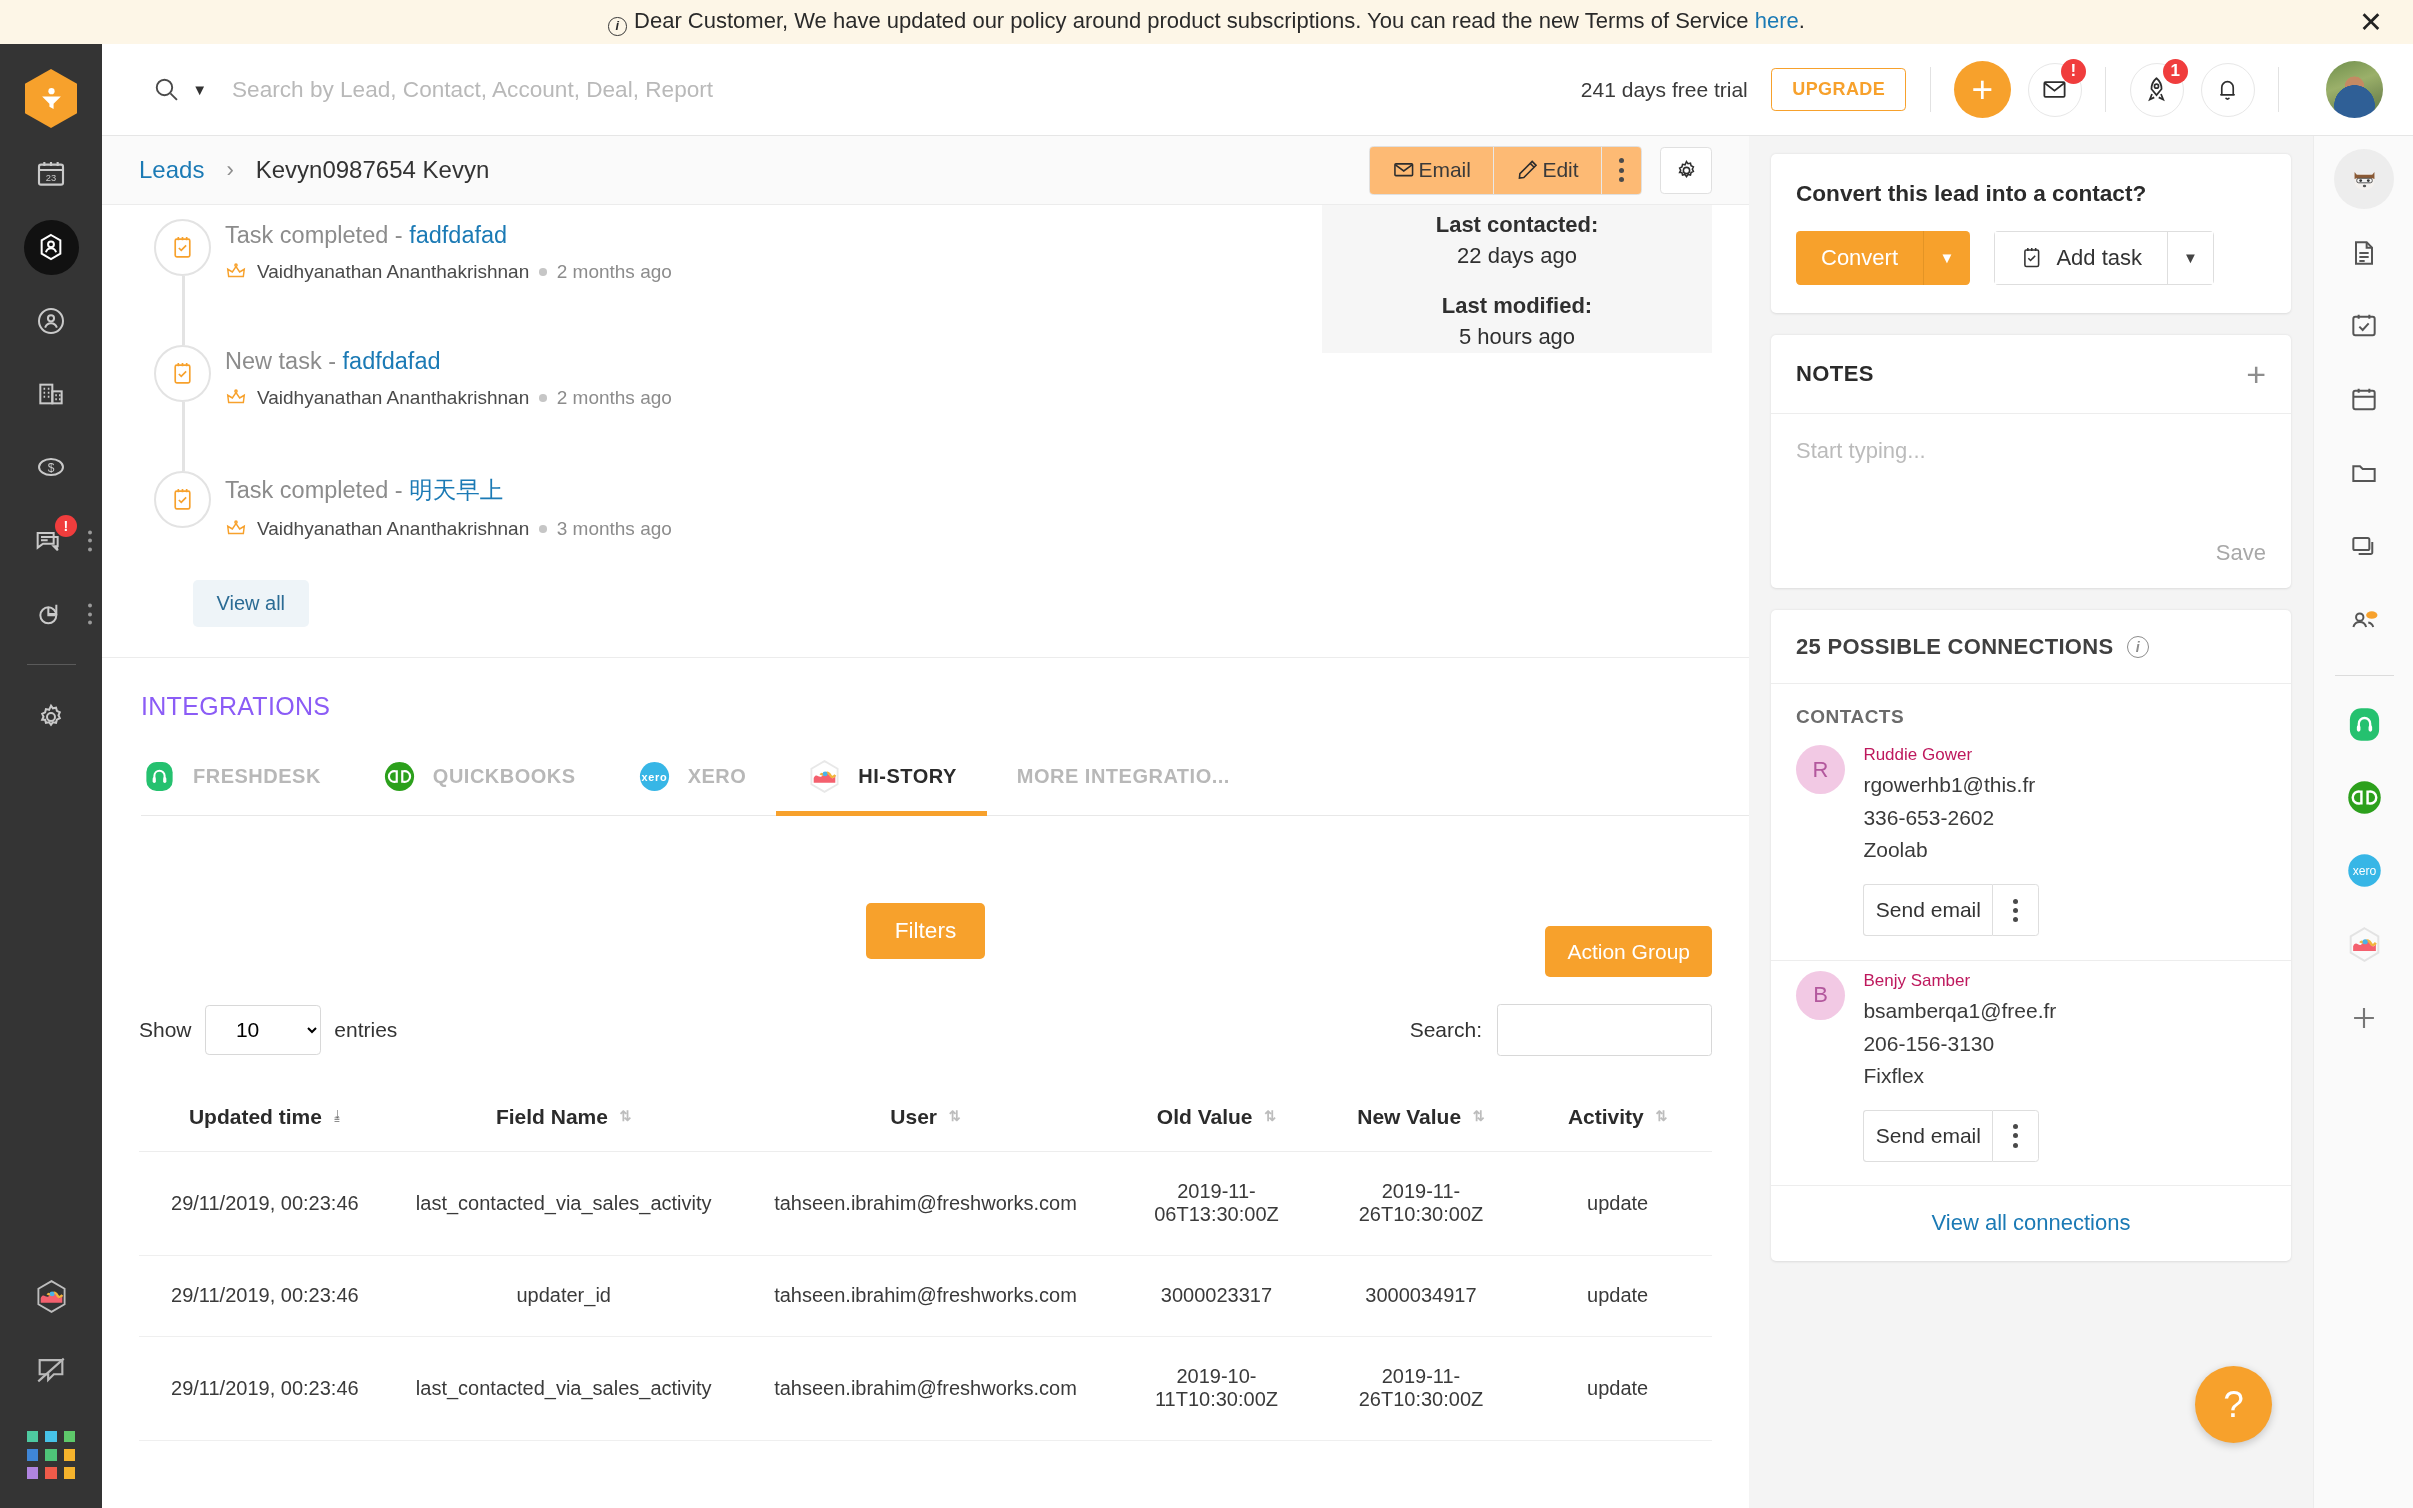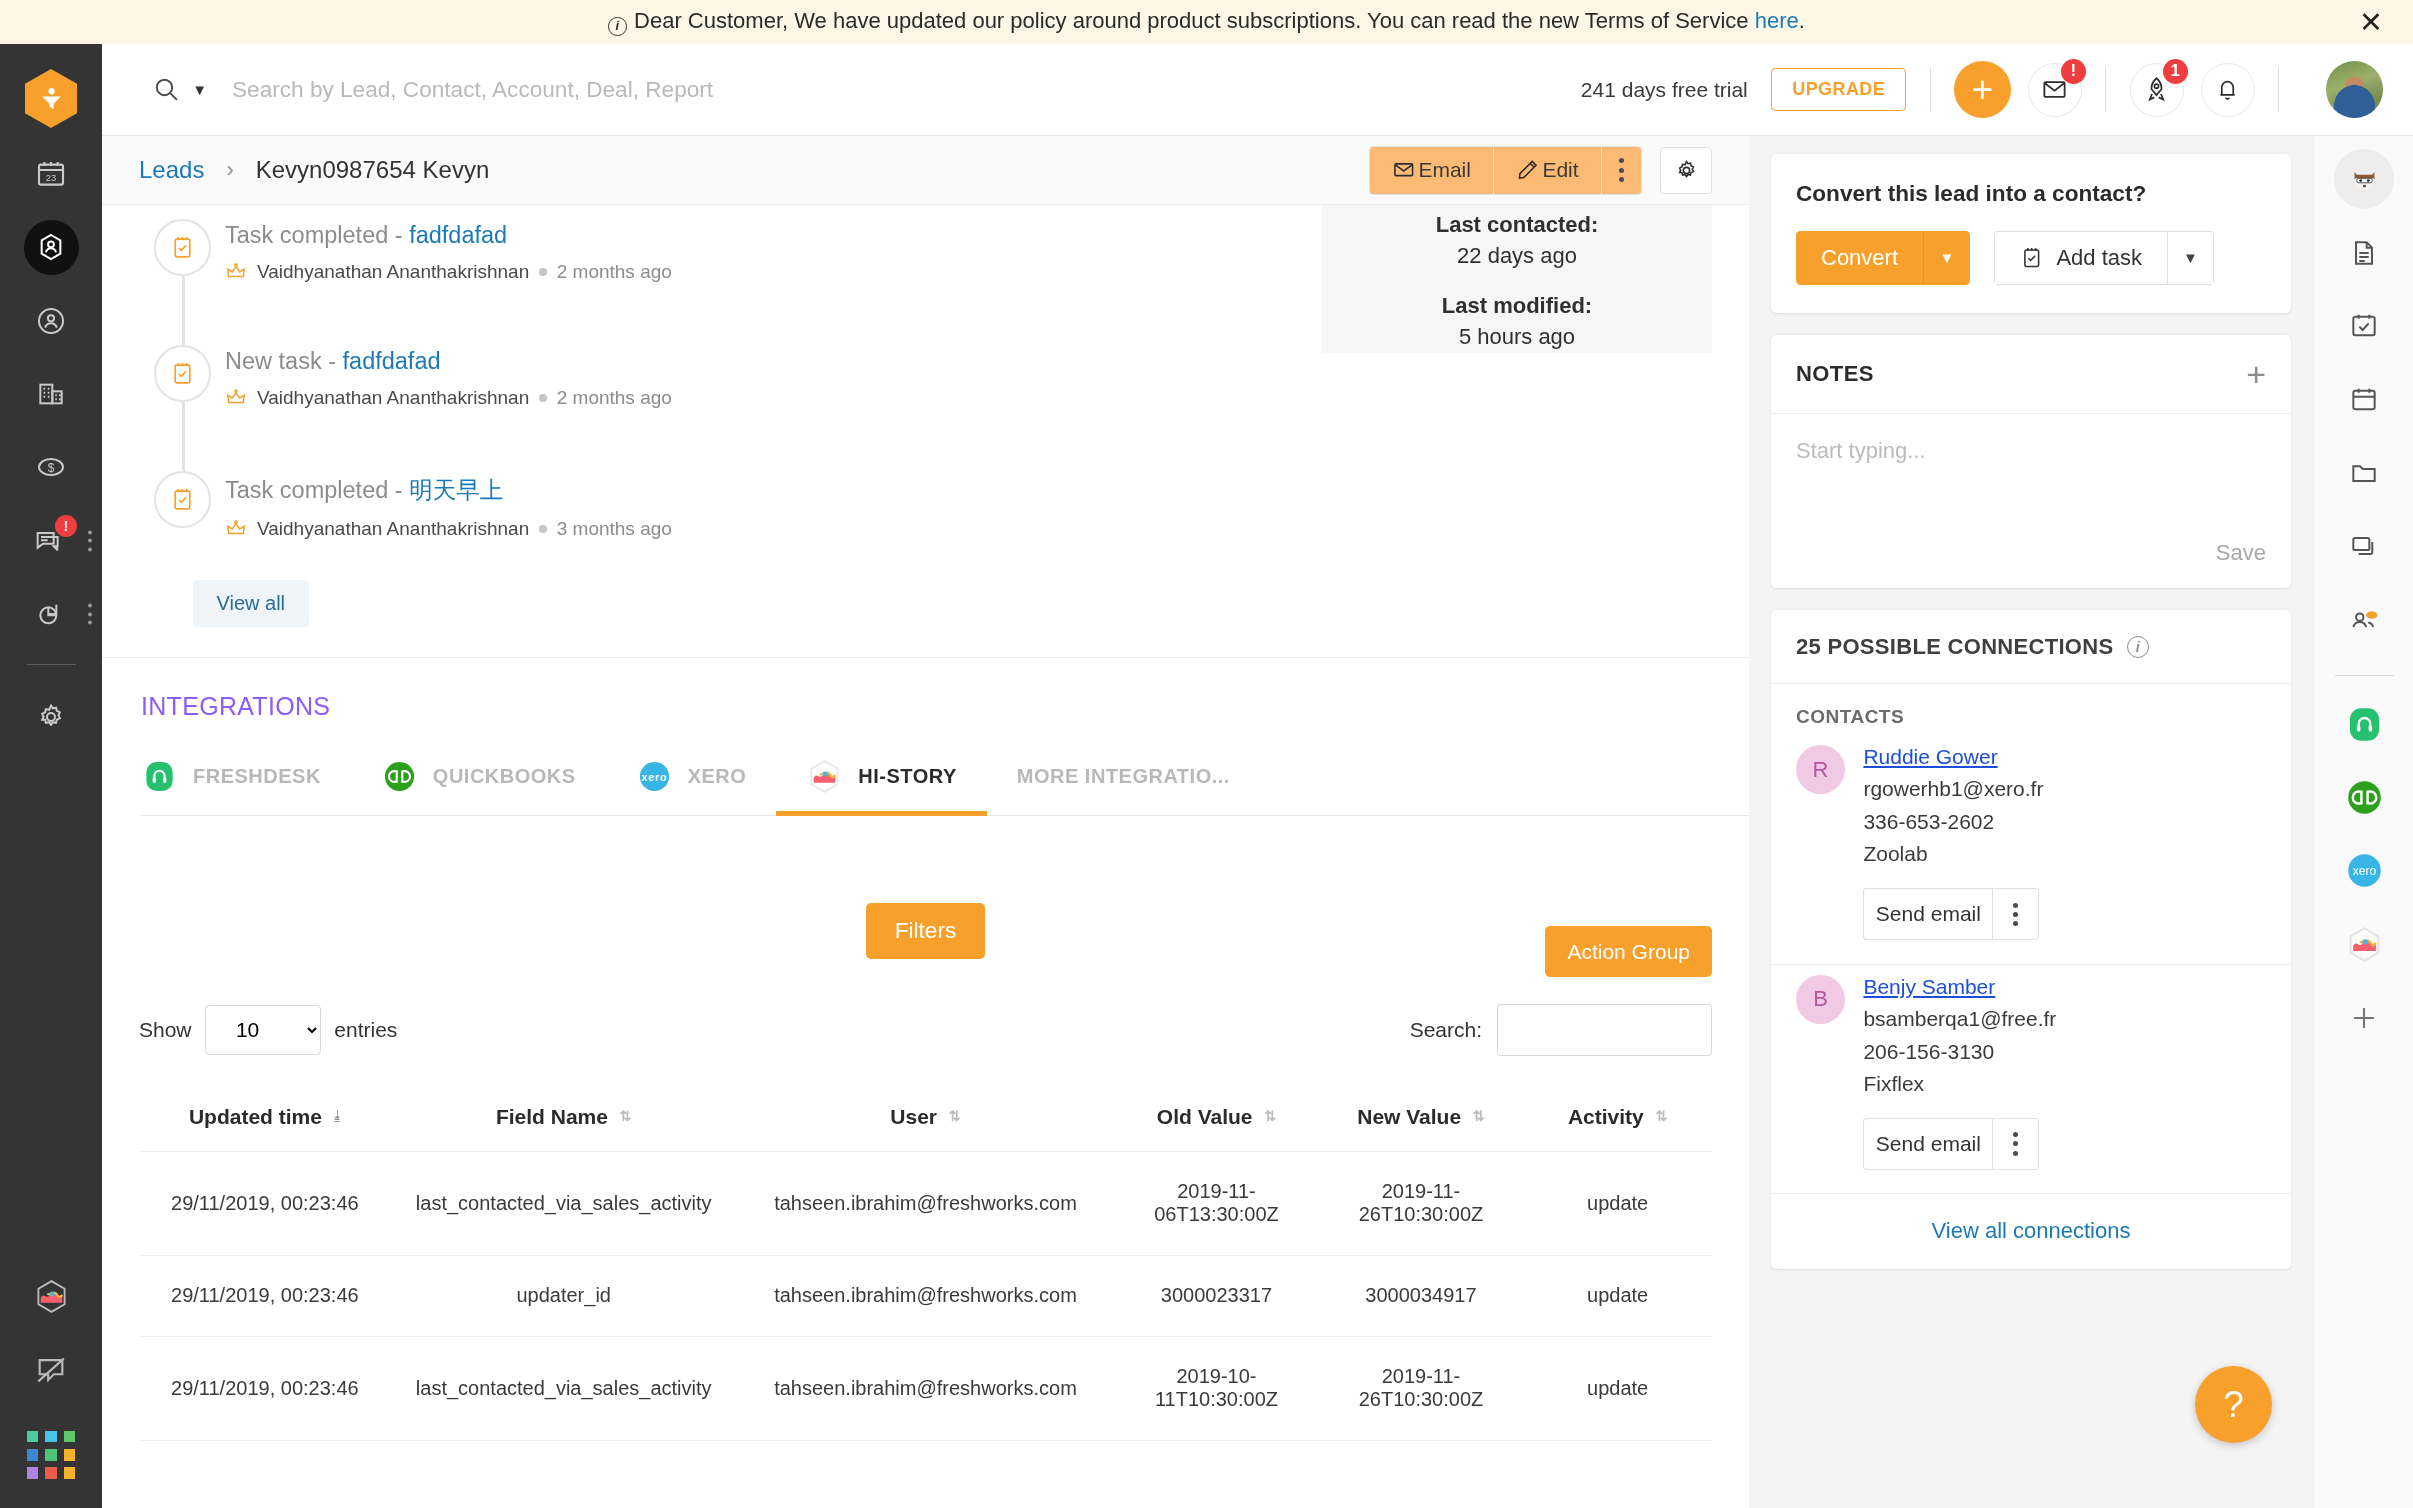--- a/index.html
+++ b/index.html
@@ -264,21 +264,21 @@
     color: #8d8d8d; font-size: 14.2px; font-style: italic; font-weight: bold;
     display: flex; align-items: center; justify-content: center;
   }
   .conn-sub { font-size: 19px; color: #6b6b6b; letter-spacing: 0.5px; padding: 22px 25px 6.7px; font-weight: bold; }
   .contact-row { display: flex; gap: 18.4px; padding: 10px 25px 23.5px; border-bottom: 0.8px solid #ededed; }
   .contact-row:last-of-type { border-bottom: 0.8px solid #ededed; }
   .c-avatar {
     width: 49px; height: 49px; border-radius: 50%; background: #f2c9e4; color: #b3589d;
     font-size: 22px; display: flex; align-items: center; justify-content: center; flex: 0 0 49px;
   }
-  .c-name { font-size: 21px; color: #1d4ed8; cursor: pointer; text-decoration: underline; }
+  .c-name { font-size: 17px; color: #be185d; cursor: pointer; }
   .c-line { font-size: 21px; color: #3a3a3a; margin-top: 8.4px; }
   .send-split { display: flex; margin-top: 22px; width: 176px; }
   .send-btn {
     flex: 1; height: 52px; border: 0.8px solid #dedede; border-right: none; background: #fff;
     font-size: 21px; color: #333; cursor: pointer; font-family: "Liberation Sans", sans-serif;
     border-radius: 3.4px 0 0 3.4px;
   }
   .send-kebab {
     width: 47px; height: 52px; border: 0.8px solid #dedede; background: #fff; cursor: pointer;
     display: flex; align-items: center; justify-content: center; border-radius: 0 3.4px 3.4px 0;
@@ -779,21 +779,21 @@
       <div class="conn-head">
         <span class="conn-title">25 POSSIBLE CONNECTIONS</span>
         <span class="info-ic">i</span>
       </div>
       <div class="conn-sub">CONTACTS</div>
 
       <div class="contact-row">
         <div class="c-avatar">R</div>
         <div>
           <div class="c-name">Ruddie Gower</div>
-          <div class="c-line">rgowerhb1@xero.fr</div>
+          <div class="c-line">rgowerhb1@this.fr</div>
           <div class="c-line">336-653-2602</div>
           <div class="c-line">Zoolab</div>
           <div class="send-split">
             <button class="send-btn">Send email</button>
             <button class="send-kebab">
               <span class="kebab">
                   <i></i>
                   <i></i>
                   <i></i>
                 </span>

